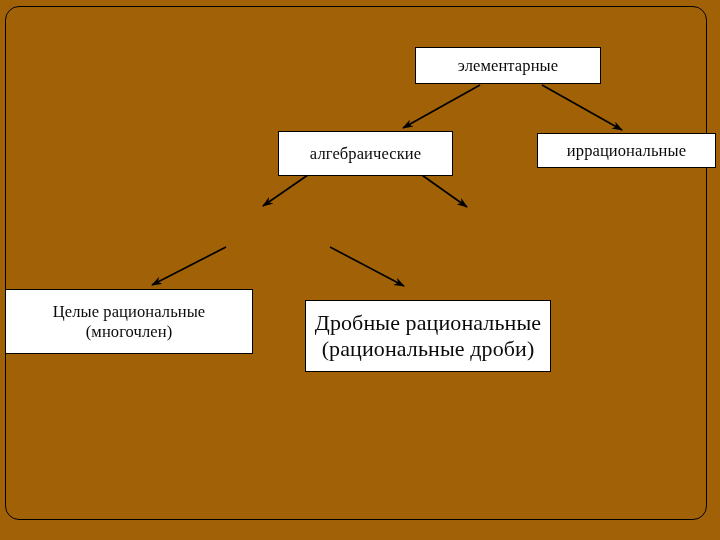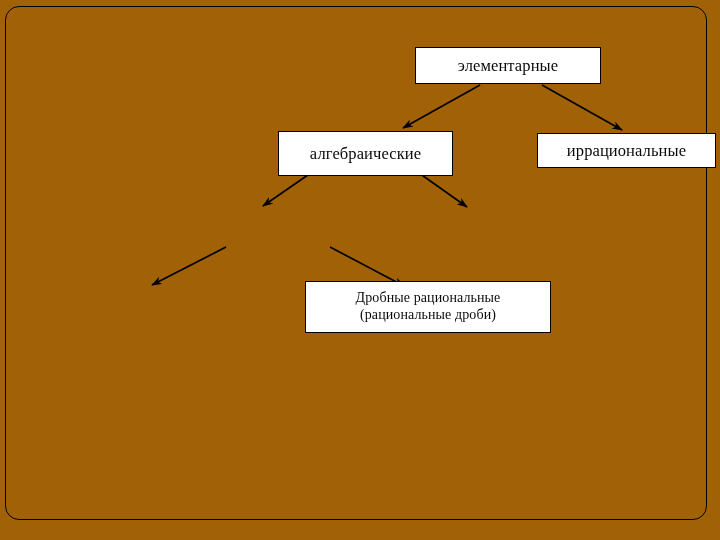--- a/index.html
+++ b/index.html
@@ -40,21 +40,21 @@
     line-height: 1.18;
     letter-spacing: 0.1px;
     white-space: pre-line;
   }
   #n-elem      { left: 415px; top: 47px;  width: 186px; height: 37px;  font-size: 16.5px; }
   #n-alg       { left: 278px; top: 131px; width: 175px; height: 45px;  font-size: 16.5px; }
   #n-trans     { left: 537px; top: 133px; width: 179px; height: 35px;  font-size: 16.5px; }
   #n-rac       { left: 186px; top: 210px; width: 180px; height: 35px;  font-size: 16.5px; }
   #n-irr       { left: 396px; top: 211px; width: 180px; height: 33px;  font-size: 16.5px; }
   #n-whole     { left: 5px;   top: 289px; width: 248px; height: 65px;  font-size: 16.5px; }
-  #n-frac      { left: 305px; top: 281px; width: 246px; height: 52px;  font-size: 14px; }
+  #n-frac      { left: 305px; top: 300px; width: 246px; height: 72px;  font-size: 22px; }
 
   svg#edges {
     position: absolute;
     left: 0;
     top: 0;
     width: 720px;
     height: 540px;
     pointer-events: none;
   }
 </style>
@@ -86,17 +86,19 @@
   </svg>
 
   <div class="node" id="n-elem">элементарные</div>
 
   <div class="node" id="n-alg">алгебраические</div>
 
   <div class="node" id="n-trans">иррациональные</div>
 
 
 
+  <div class="node" id="n-whole">Целые рациональные
+(многочлен)</div>
 
   <div class="node" id="n-frac">Дробные рациональные
 (рациональные дроби)</div>
 
 </div>
 
 </body></html>

